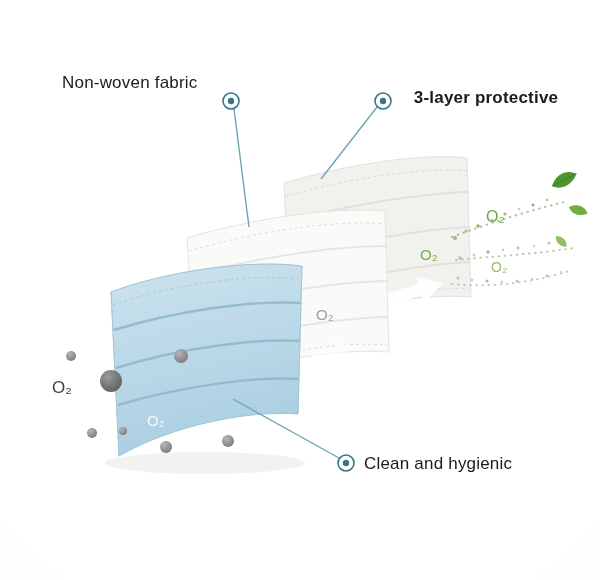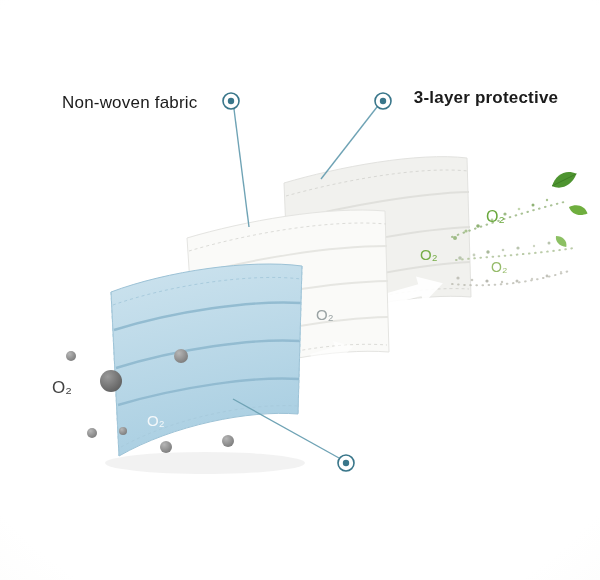--- a/index.html
+++ b/index.html
@@ -3,21 +3,21 @@
 <meta charset="utf-8">
 <style>
   html,body{margin:0;padding:0;background:#ffffff;}
   .stage{
     position:relative;width:600px;height:580px;overflow:hidden;
     background:radial-gradient(120% 120% at 50% 45%, #ffffff 55%, #f3f3f1 100%);
     font-family:"Liberation Sans", sans-serif;
   }
   .stage svg{position:absolute;left:0;top:0;}
   .label{position:absolute;color:#1b1b1b;font-size:17px;letter-spacing:.2px;line-height:1.35;}
-  .label-nonwoven{left:62px;top:92px;}
+  .label-nonwoven{left:62px;top:72px;}
   .label-3layer{left:402px;top:87px;width:168px;text-align:center;font-weight:bold;}
   .label-clean{left:364px;top:453px;}
   .o2{font-family:"Liberation Sans", sans-serif;}
 </style>
 </head>
 <body>
 
 <div class="stage">
 
   <svg width="600" height="580" viewBox="0 0 600 580">
@@ -166,14 +166,15 @@
       </g>
     </g>
   </svg>
 
   <div class="label label-nonwoven">Non-woven fabric</div>
 
   <div class="label label-3layer">
     <div>3-layer protective</div>
   </div>
 
+  <div class="label label-clean">Clean and hygienic</div>
 
 </div>
 
 </body></html>

